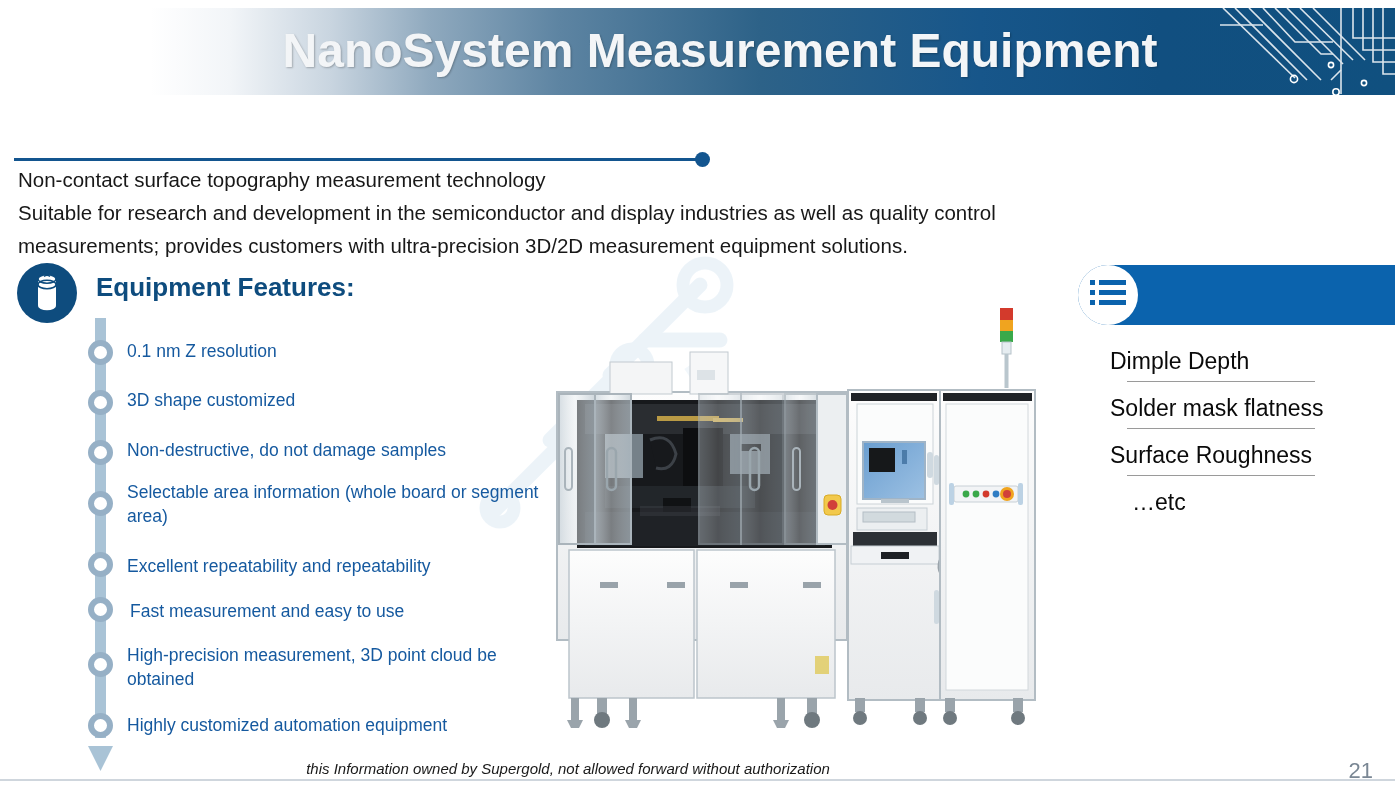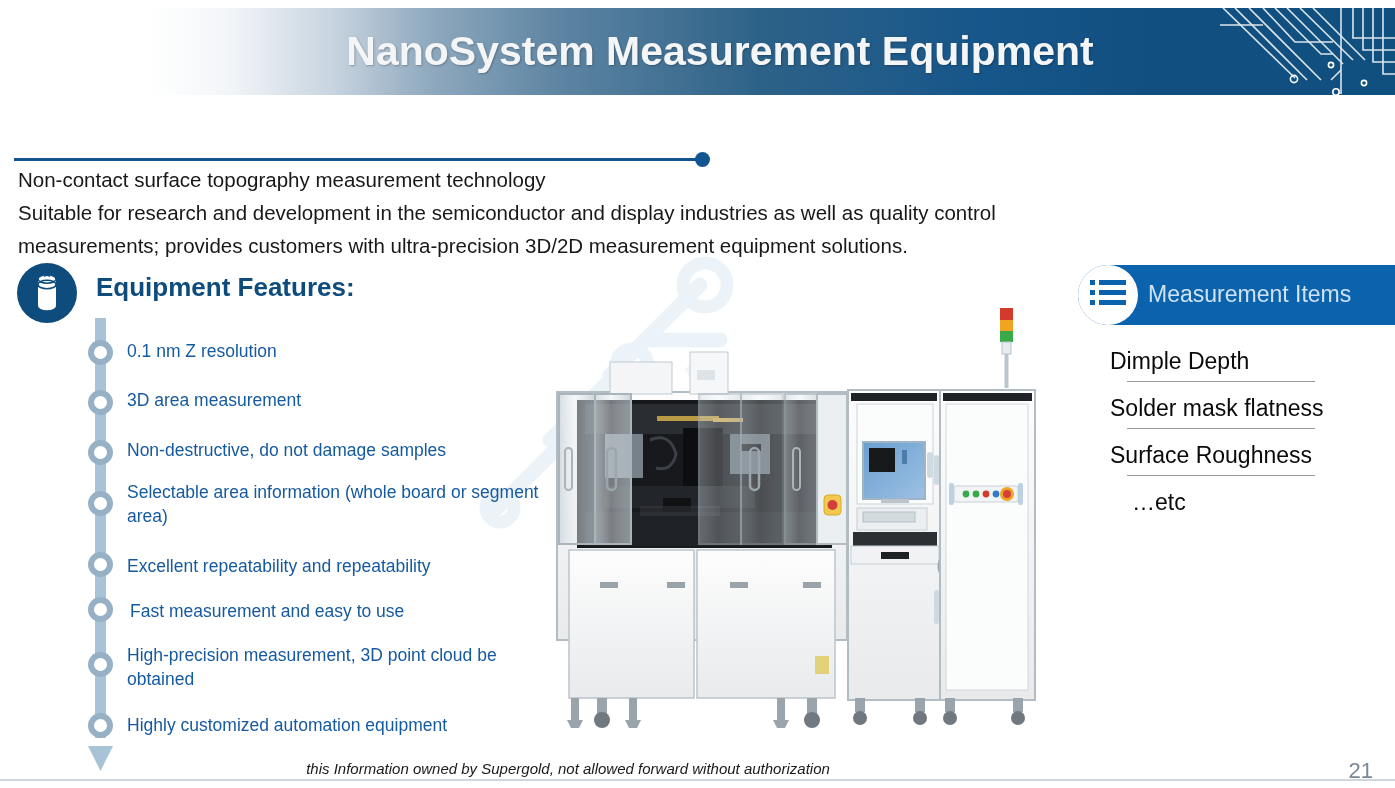--- a/index.html
+++ b/index.html
@@ -58,21 +58,21 @@
   .logo-bar {
     position: absolute; left: 98px; top: 30px;
     width: 72px; height: 2px; background: #1b6c93;
   }
 
   .header-title {
     position: absolute;
     left: 270px; top: 20px;
     width: 900px; height: 62px;
     color: #f3f5f7;
-    font-size: 41px; font-weight: bold;
+    font-size: 48px; font-weight: bold;
     line-height: 62px;
     text-align: center;
     text-shadow: 1px 1px 2px rgba(0,0,0,0.25);
     white-space: nowrap;
   }
 
   
   .sub-rule {
     position: absolute;
     left: 14px; top: 158px;
@@ -325,21 +325,21 @@
     <div class="tl-dot" style="top:234px"></div>
     <div class="tl-dot" style="top:279px"></div>
     <div class="tl-dot" style="top:334px"></div>
     <div class="tl-dot" style="top:395px"></div>
   </div>
 
   <div class="feat-item" style="top:339px">
     <span>0.1 nm Z resolution</span>
   </div>
   <div class="feat-item" style="top:388px">
-    <span>3D area measurement</span>
+    <span>3D shape customized</span>
   </div>
   <div class="feat-item" style="top:438px">
     <span>Non-destructive, do not damage samples</span>
   </div>
   <div class="feat-item" style="top:480px; width:420px">
     <span>Selectable area information (whole board or segment area)</span>
   </div>
   <div class="feat-item" style="top:554px">
     <span>Excellent repeatability and repeatability</span>
   </div>
@@ -497,21 +497,20 @@
       <g fill="#0b63ad">
         <rect x="0" y="1" width="5" height="5"></rect>
         <rect x="0" y="11" width="5" height="5"></rect>
         <rect x="0" y="21" width="5" height="5"></rect>
         <rect x="9" y="1" width="27" height="5"></rect>
         <rect x="9" y="11" width="27" height="5"></rect>
         <rect x="9" y="21" width="27" height="5"></rect>
       </g>
     </svg>
   </div>
-  <div class="mi-title">Measurement Items</div>
 
   <div class="mi-list">
     <div class="mi-item">
       <span>Dimple Depth</span>
     </div>
     <div class="mi-item">
       <span>Solder mask flatness</span>
     </div>
     <div class="mi-item">
       <span>Surface Roughness</span>

